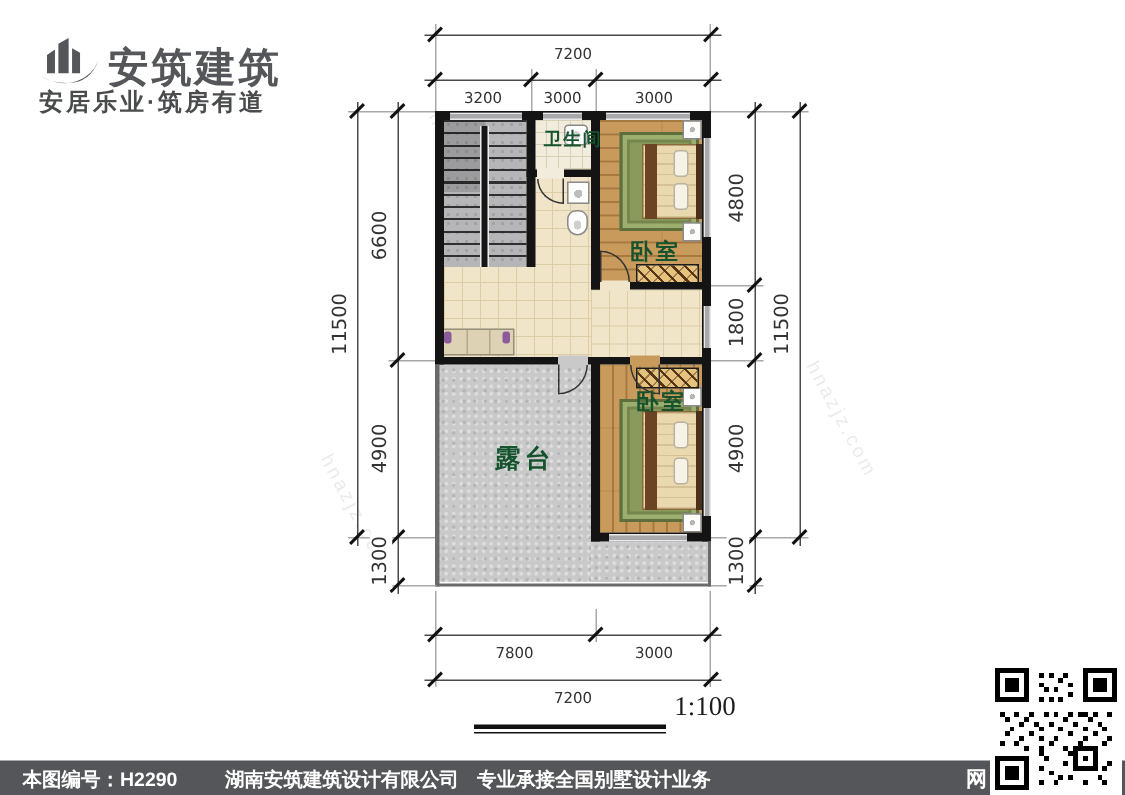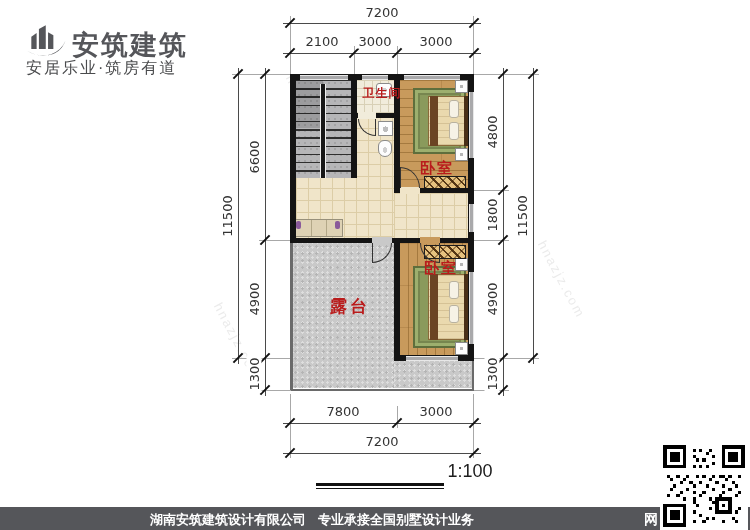--- a/index.html
+++ b/index.html
@@ -4,21 +4,21 @@
 <style>
   html,body{margin:0;padding:0;background:#fff;}
   #canvas{position:relative;width:750px;height:530px;background:#fff;overflow:hidden;
           font-family:"Liberation Sans","DejaVu Sans",sans-serif;}
   .abs{position:absolute;}
   
   .dl{position:absolute;background:#4a4a4a;}
   .xl{position:absolute;background:#a8a8a8;}
   .tick{position:absolute;width:13px;height:2px;background:#111;transform:translate(-50%,-50%) rotate(-45deg);}
   .hdim{position:absolute;transform:translate(-50%,-50%);font-family:"DejaVu Sans",sans-serif;
-        font-size:13px;color:#333;white-space:nowrap;background:#fff;padding:0 2px;}
+        font-size:10px;color:#333;white-space:nowrap;background:#fff;padding:0 2px;margin-top:25px;}
   .vdim{position:absolute;transform:translate(-50%,-50%) rotate(-90deg);font-family:"DejaVu Sans",sans-serif;
         font-size:13px;color:#333;white-space:nowrap;background:#fff;padding:0 2px;}
   
   .wall{position:absolute;background:#141414;}
   .rail{position:absolute;background:#6a6a6a;}
   .win{position:absolute;background:#a9a9ab;box-shadow:inset 0 1px 0 #e8e8e8, inset 0 -1px 0 #e8e8e8;}
   .winv{position:absolute;background:#a9a9ab;box-shadow:inset 1px 0 0 #e8e8e8, inset -1px 0 0 #e8e8e8;}
   .tile{position:absolute;background-color:#f0e5c9;
         background-image:linear-gradient(#dccda6 1px,transparent 1px),linear-gradient(90deg,#dccda6 1px,transparent 1px);
         background-size:12px 12px;}
@@ -37,29 +37,29 @@
   .stair{position:absolute;background-color:#b6b6b8;
         background-image:repeating-linear-gradient(180deg,#2f2f2f 0 1.4px,transparent 1.4px 8.2px),
                          radial-gradient(#a3a3a5 1px,transparent 1.3px);
         background-size:100% 100%,6px 6px;}
   .hatch{position:absolute;background-color:#e6c27f;border:1.5px solid #1c1c1c;box-sizing:border-box;
         background-image:repeating-linear-gradient(45deg,rgba(70,40,10,.9) 0 1.5px,transparent 1.5px 6px),
                          repeating-linear-gradient(-45deg,rgba(70,40,10,.45) 0 1px,transparent 1px 7px);}
   .patch{position:absolute;}
   .arc{position:absolute;box-sizing:border-box;}
   .leaf{position:absolute;background:#333;width:1.3px;}
-  .roomlabel{position:absolute;transform:translate(-50%,-50%);font-weight:bold;color:#b91c1c;white-space:nowrap;}
+  .roomlabel{position:absolute;transform:translate(-50%,-50%);font-weight:bold;color:#14532d;white-space:nowrap;}
   .fixture{position:absolute;background:#fdfdfd;border:1px solid #8a8a8a;box-sizing:border-box;}
   .wm{position:absolute;color:#8a8a8a;opacity:.17;font-size:13px;letter-spacing:2px;
       transform:rotate(62deg);transform-origin:left top;white-space:nowrap;pointer-events:none;}
   
   .brandname{position:absolute;left:72px;top:27px;font-size:27px;font-weight:bold;color:#55565a;letter-spacing:2px;}
-  .tagline{position:absolute;left:26px;top:58px;font-size:16px;font-weight:normal;color:#4a4b4d;letter-spacing:2px;}
+  .tagline{position:absolute;left:26px;top:58px;font-size:16px;font-weight:bold;color:#4a4b4d;letter-spacing:2px;}
   .titletext{position:absolute;transform:translate(-50%,-50%);font-size:20px;color:#1c1c1c;letter-spacing:4px;font-weight:500;}
-  .titlescale{position:absolute;transform:translate(-50%,-50%);font-size:18px;color:#1c1c1c;font-family:Liberation Sans, sans-serif;}
+  .titlescale{position:absolute;transform:translate(-50%,-50%);font-size:18px;color:#1c1c1c;font-family:Liberation Serif, serif;}
   #footerbar{position:absolute;left:0;top:507px;width:750px;height:23px;background:#55565a;}
   .ft{position:absolute;color:#fff;font-size:13px;font-weight:600;top:511px;white-space:nowrap;}
 </style>
 </head>
 <body>
 
 <div id="canvas">
 
   <svg class="abs" style="left:22px;top:20px;" width="46" height="38" viewBox="0 0 60 50">
     <path d="M6 40 Q22 50 38 45 Q52 40 57 27 Q50 46 31 46.5 Q16 47 6 40 Z" fill="#55565a"></path>
@@ -169,21 +169,21 @@
   <div class="xl" style="left:397px;top:46px;width:1px;height:28px;"></div>
   <div class="dl" style="left:283px;top:23px;width:198px;height:1px;"></div>
   <div class="dl" style="left:283px;top:53px;width:198px;height:1px;"></div>
   <div class="tick" style="left:290px;top:23px;"></div>
   <div class="tick" style="left:474px;top:23px;"></div>
   <div class="tick" style="left:290px;top:53px;"></div>
   <div class="tick" style="left:354px;top:53px;"></div>
   <div class="tick" style="left:397px;top:53px;"></div>
   <div class="tick" style="left:474px;top:53px;"></div>
   <div class="hdim" style="left:382px;top:12px;">7200</div>
-  <div class="hdim" style="left:322px;top:41px;">2100</div>
+  <div class="hdim" style="left:322px;top:41px;">3200</div>
   <div class="hdim" style="left:375px;top:41px;">3000</div>
   <div class="hdim" style="left:436px;top:41px;">3000</div>
 
   <div class="xl" style="left:232px;top:74px;width:58px;height:1px;"></div>
   <div class="xl" style="left:259px;top:240px;width:31px;height:1px;"></div>
   <div class="xl" style="left:232px;top:358px;width:58px;height:1px;"></div>
   <div class="xl" style="left:259px;top:390px;width:32px;height:1px;"></div>
   <div class="dl" style="left:238px;top:68px;width:1px;height:296px;"></div>
   <div class="dl" style="left:265px;top:68px;width:1px;height:328px;"></div>
   <div class="tick" style="left:238px;top:74px;"></div>
@@ -229,20 +229,23 @@
   <div class="tick" style="left:474px;top:453px;"></div>
   <div class="hdim" style="left:343px;top:411px;">7800</div>
   <div class="hdim" style="left:436px;top:411px;">3000</div>
   <div class="hdim" style="left:382px;top:441px;">7200</div>
 
   <div class="abs" style="left:316px;top:483px;width:128px;height:2.5px;background:#111;"></div>
   <div class="abs" style="left:316px;top:487.5px;width:128px;height:1px;background:#111;"></div>
   <div class="titlescale" style="left:470px;top:471px;">1:100</div>
 
   <div id="footerbar"></div>
+  <div class="ft" style="left:15px;">
+    <span>本图编号：</span><span>H2290</span>
+  </div>
   <div class="ft" style="left:150px;">湖南安筑建筑设计有限公司</div>
   <div class="ft" style="left:318px;">专业承接全国别墅设计业务</div>
   <div class="ft" style="left:452px;margin-top:40px;">咨询电话：400-8070-511</div>
   <div class="ft" style="left:644px;font-size:14px;">网</div>
 
   <svg class="abs" style="left:658px;top:442px;" width="92" height="88" viewBox="-1 -1 27 27" shape-rendering="crispEdges">
     <rect x="-1" y="-1" width="27" height="27" fill="#fff"></rect>
     <path fill="#000" d="M0 0h7v7H0zM18 0h7v7h-7zM0 18h7v7H0z"></path>
     <path fill="#fff" d="M1 1h5v5H1zM19 1h5v5h-5zM1 19h5v5H1z"></path>
     <path fill="#000" d="M2 2h3v3H2zM20 2h3v3h-3zM2 20h3v3H2z"></path>

